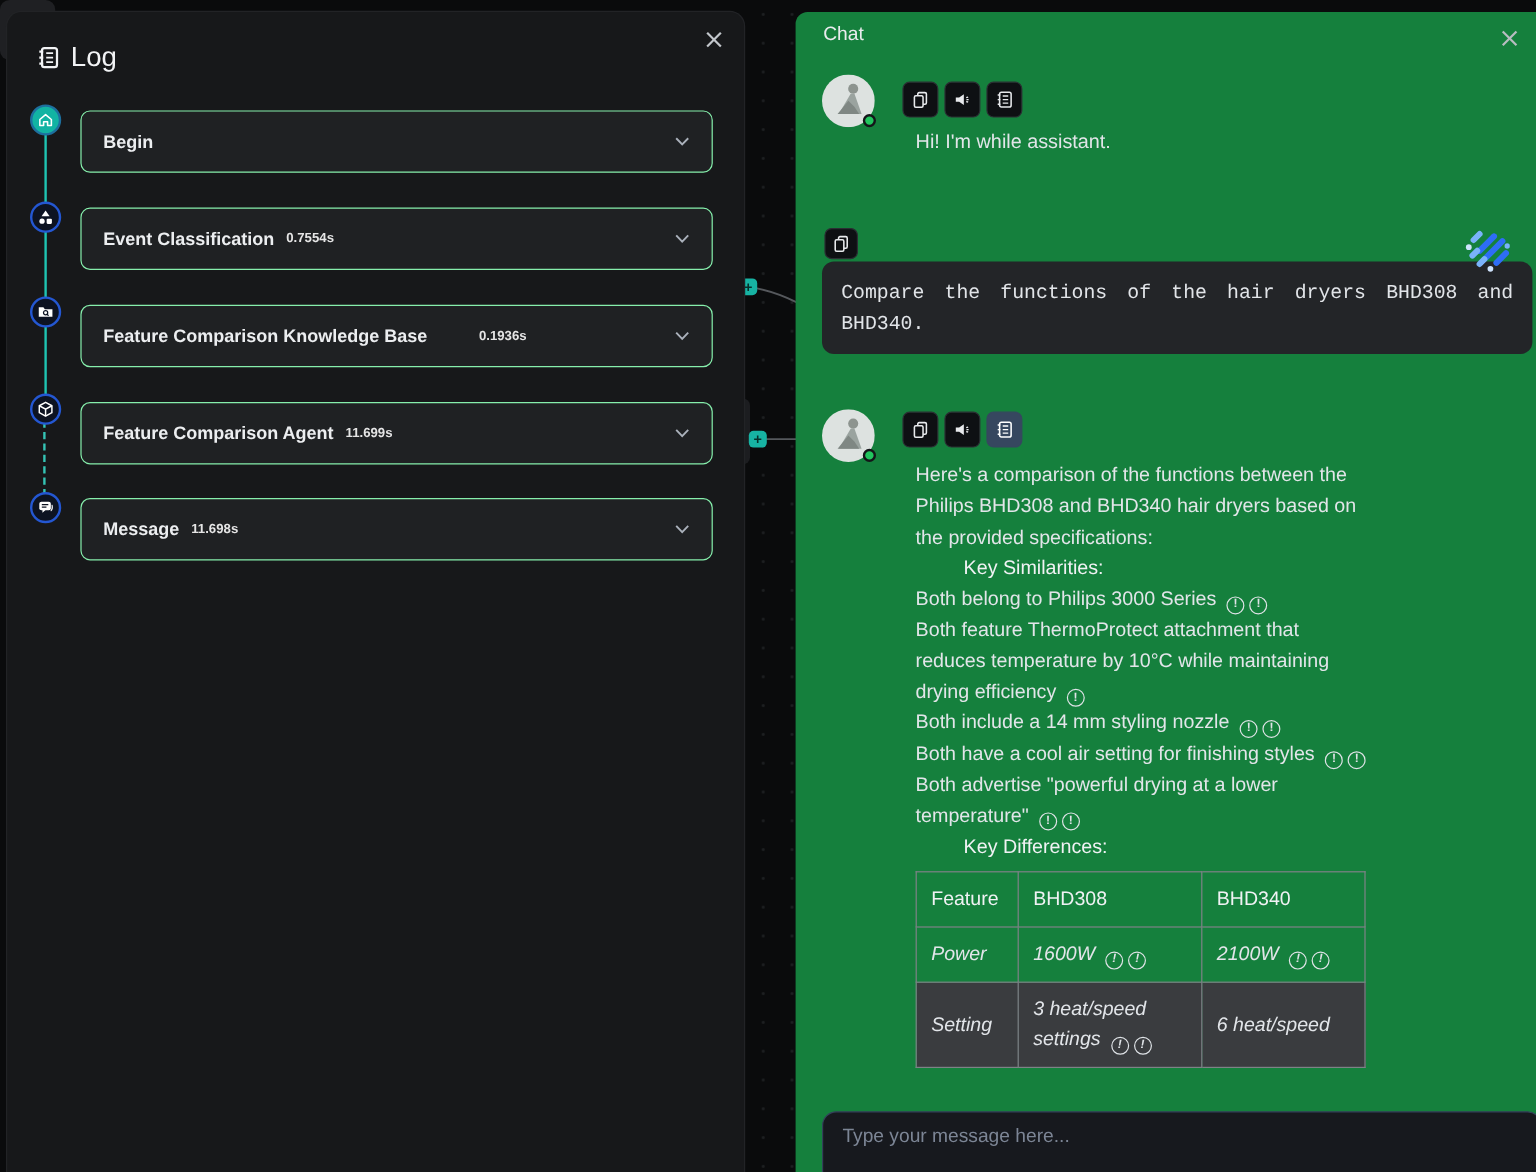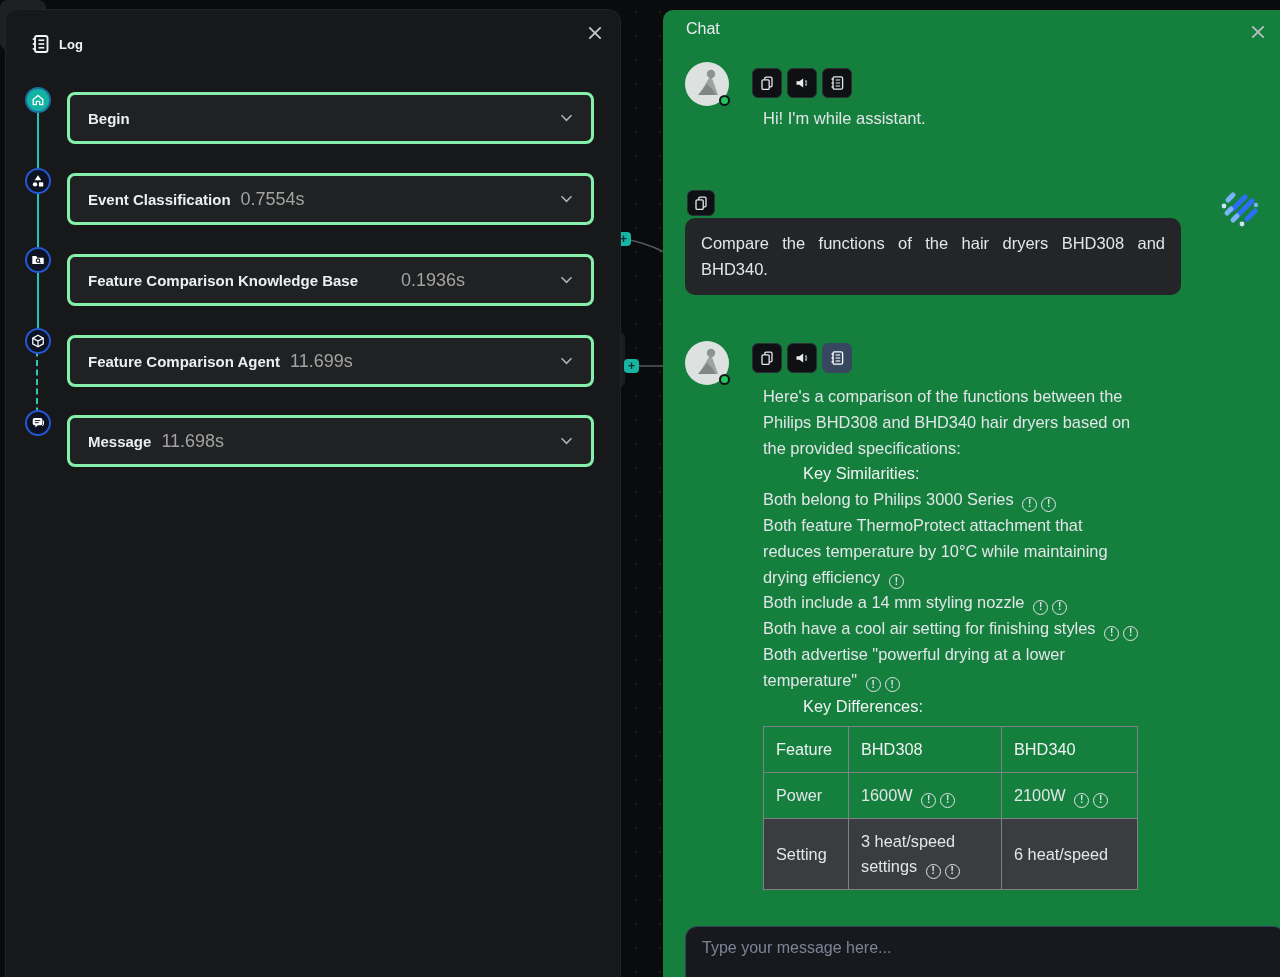--- a/index.html
+++ b/index.html
@@ -30,40 +30,40 @@
   .close-btn { position:absolute; width:18px; height:18px; cursor:pointer; display:flex; align-items:center; justify-content:center; }
   .chev { flex:0 0 auto; }
 
   
   .log-panel {
     position:absolute; left:6px; top:10px; width:614px; height:967px;
     background:#17181a; border-radius:12px 12px 0 0; z-index:3;
     box-shadow:0 0 0 1px #222326;
   }
   .log-header { position:absolute; left:24px; top:24px; display:flex; align-items:center; gap:9px; }
-  .log-title { font-size:13px; font-weight:700; color:#f2f3f5; }
+  .log-title { font-size:23px; font-weight:400; color:#f2f3f5; }
   .log-close { left:580px; top:14px; }
 
   .timeline-line-solid { position:absolute; left:31px; top:90px; width:2px; height:241px; background:#1fc4b2; }
   .timeline-line-dashed { position:absolute; left:30px; top:331px; height:82px; width:0; border-left:2px dashed #35c4b5; }
   .step-circle {
     position:absolute; left:19px; width:26px; height:26px; border-radius:50%;
     background:#0d1322; border:2px solid #2457d2; display:flex; align-items:center; justify-content:center; z-index:2;
   }
   .step-circle.begin { background:#12b3a3; border-color:#1d6f9e; }
   .sc1 { top:77px; } .sc2 { top:158px; } .sc3 { top:237px; } .sc4 { top:318px; } .sc5 { top:400px; }
 
   .log-row {
     position:absolute; left:61px; width:527px; height:52px;
-    background:#1f2123; border:3px solid #86efac; border-radius:8px;
+    background:#1f2123; border:1px solid #86efac; border-radius:8px;
     display:flex; align-items:center; padding:0 18px; cursor:pointer;
   }
   .r1 { top:82px; } .r2 { top:163px; } .r3 { top:244px;gap:33px; } .r4 { top:325px; } .r5 { top:405px; }
   .log-row .lbl { font-size:15px; font-weight:600; color:#eceef0; white-space:nowrap; }
-  .log-row .dur { font-size:18px; font-weight:400; color:#a3a3a3; margin-left:10px; white-space:nowrap; }
+  .log-row .dur { font-size:11px; font-weight:700; color:#e5e5e5; margin-left:10px; white-space:nowrap; }
   .log-row .spacer { flex:1; }
 
   
   .chat-panel {
     position:absolute; left:663px; top:10px; width:617px; height:967px;
     background:#15803d; border-radius:10px 0 0 0; z-index:3; overflow:hidden;
   }
   .chat-title { position:absolute; left:23px; top:10px; font-size:16px; font-weight:500; color:#e9ebee; }
   .chat-close { left:586px; top:13px; }
 
@@ -76,42 +76,42 @@
   .icon-btn {
     width:30px; height:30px; border-radius:6px; background:#0e1013; border:1px solid #2b2e33;
     display:flex; align-items:center; justify-content:center; cursor:pointer;
   }
   .icon-btn.active { background:#36475f; border-color:#36475f; }
 
   .msg1-text { position:absolute; left:100px; top:99px; font-size:16.5px; color:#e2e5e9; }
 
   .user-copy { position:absolute; left:24px; top:180px; width:28px; height:26px; }
   .user-bubble {
-    position:absolute; left:22px; top:208px; width:496px;
+    position:absolute; left:22px; top:208px; width:592px;
     background:#232528; border-radius:10px; padding:13px 16px;
-    font-size:16.5px; line-height:25.5px; color:#e2e5e9; text-align:justify;
+    font-size:16.5px; line-height:25.5px; color:#e2e5e9; text-align:justify;font-family:Liberation Mono, monospace;
   }
   .brand-logo { position:absolute; left:556px; top:178px; width:42px; height:42px; }
 
   .msg2-avatar { left:22px; top:331px; }
   .msg2-actions { left:89px; top:333px; }
   .msg2-body { position:absolute; left:100px; top:374px; width:377px; font-size:16.4px; line-height:25.8px; color:#e2e5e9; }
   .msg2-body .para { }
   .msg2-body .bold { font-weight:400; color:#f0f2f4;margin-left:40px; }
 
   .cite {
     display:inline-flex; width:15px; height:15px; border:1.6px solid #dfe3e7; border-radius:50%;
     align-items:center; justify-content:center; font-size:10px; font-weight:700; color:#dfe3e7;
     margin-left:4px; vertical-align:-2px; line-height:1; cursor:pointer;
   }
 
   table.cmp { border-collapse:collapse; margin-top:7px; width:374px; table-layout:fixed; }
   table.cmp th, table.cmp td { border:1px solid #7e8287; padding:10px 12px; text-align:left; vertical-align:middle; font-size:16.3px; line-height:25px; }
   table.cmp th { font-weight:400; color:#f0f2f4; }
-  table.cmp td { color:#e2e5e9; }
+  table.cmp td { color:#e2e5e9;font-style:italic; }
   tr.hl td { background:#3a3c3f; }
   col.c1 { width:85px; } col.c2 { width:153px; } col.c3 { width:136px; }
 
   .chat-input {
     position:absolute; left:22px; top:916px; width:600px; height:64px; z-index:6;
     background:#17191e; border:1px solid #34415a; border-radius:12px;
     padding:12px 16px; font-family:"Liberation Sans", sans-serif; font-size:16px; color:#d7dbe1;
     resize:none; outline:none; display:block;
   }
   .chat-input::placeholder { color:#7c8595; }

